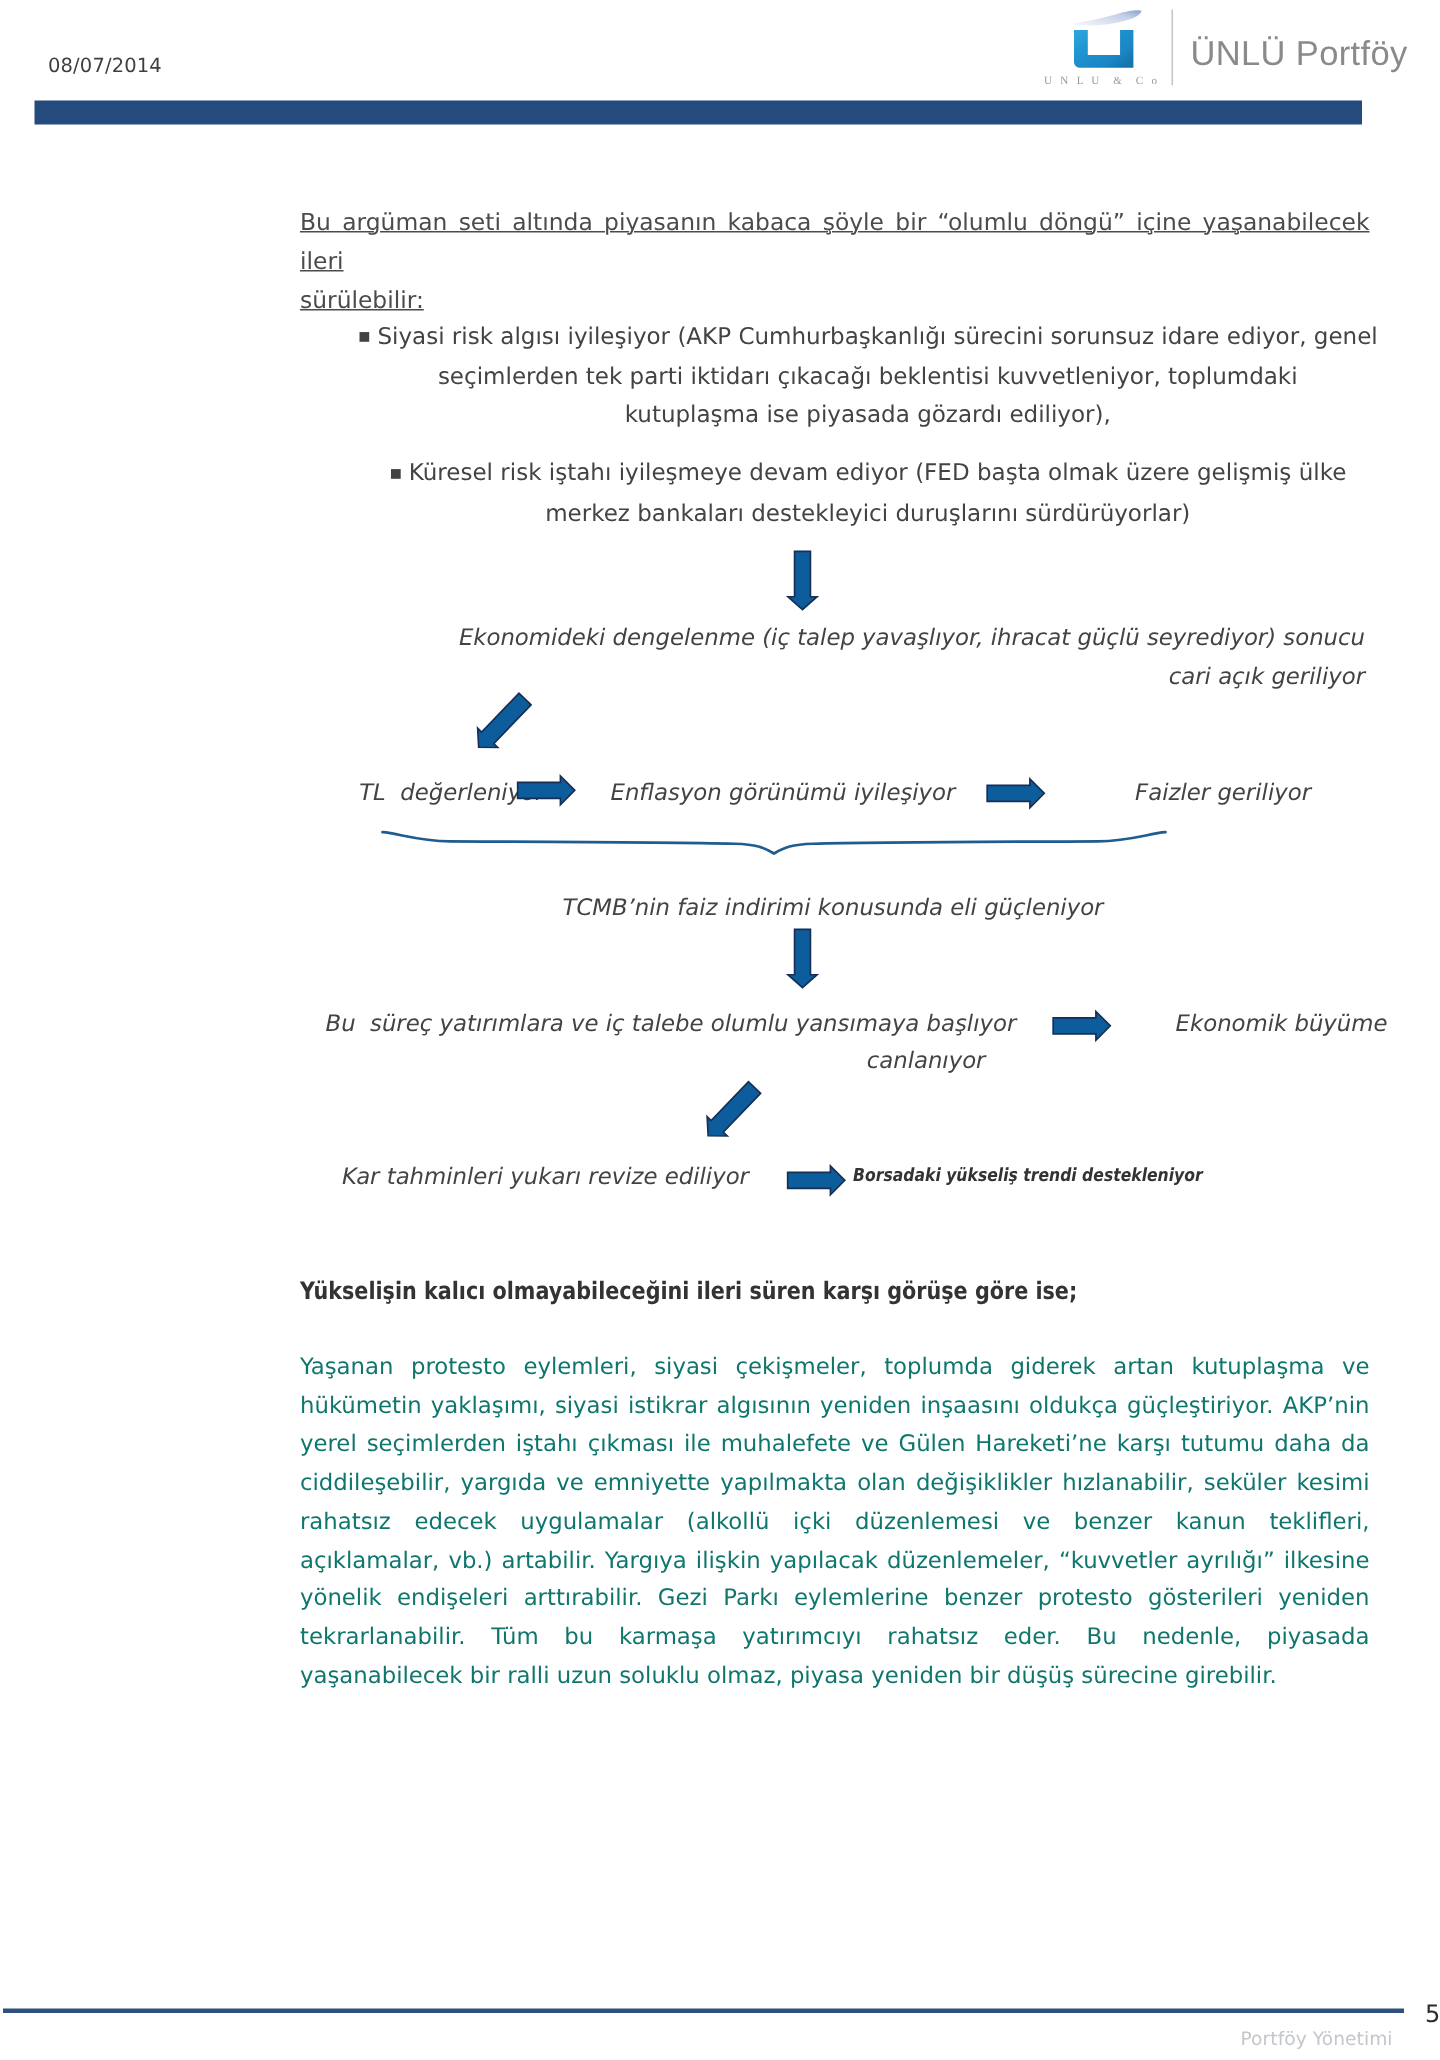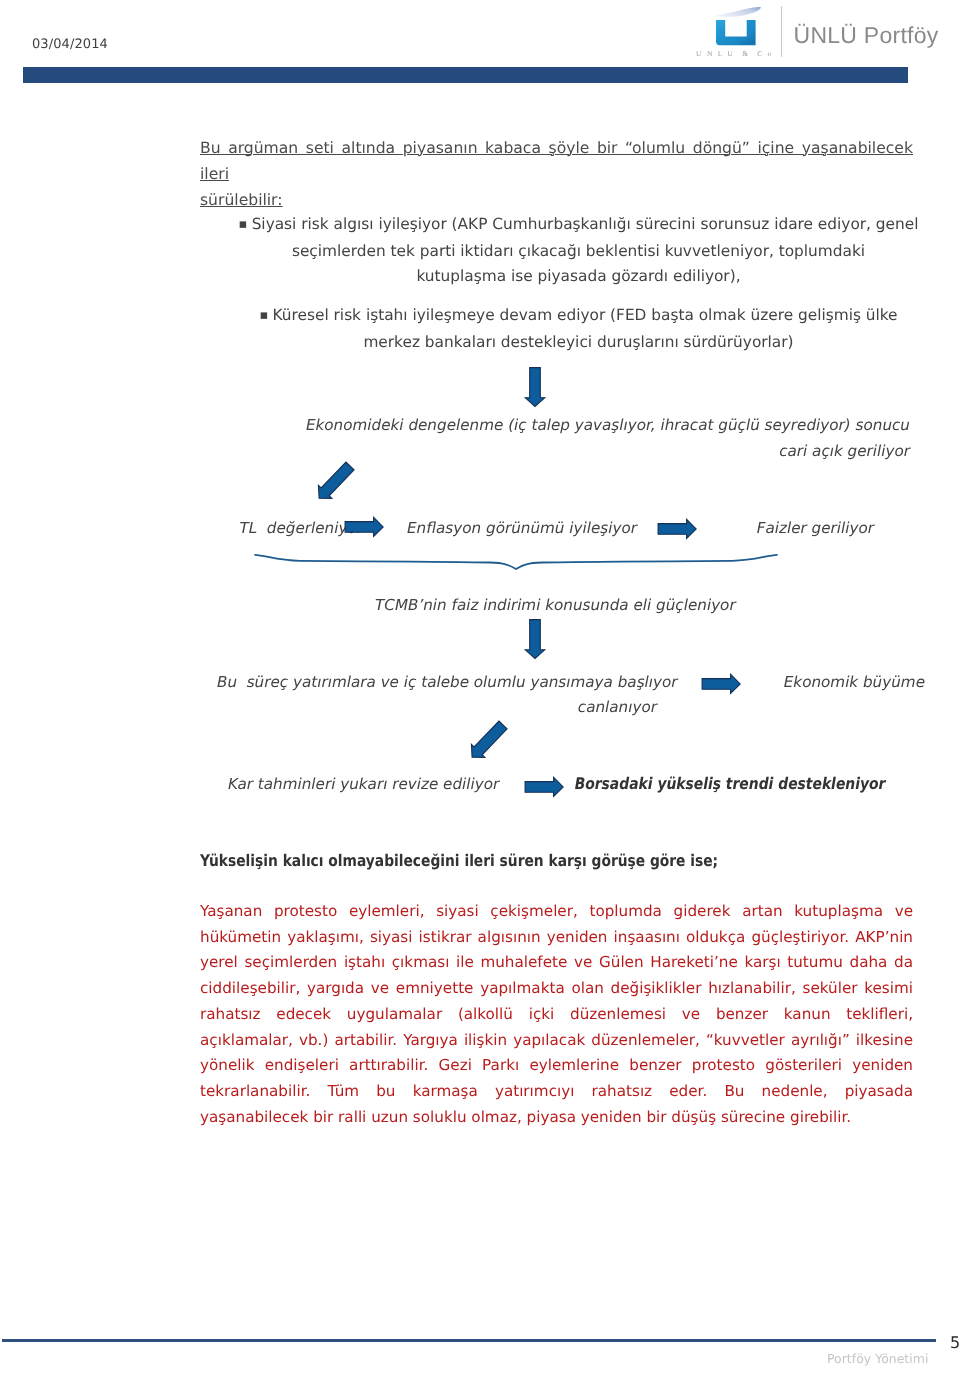--- a/index.html
+++ b/index.html
@@ -33,39 +33,39 @@
   .intro{position:absolute;left:200px;top:134.5px;width:713px;font-size:15.6px;
          color:#4b4b4b;line-height:26px;
          text-decoration:underline;text-decoration-thickness:1.2px;text-underline-offset:1.4px;}
 
   .blist{position:absolute;left:222px;top:210px;width:713px;font-size:15.35px;color:#434343;}
   .bullet{text-align:center;line-height:24.9px;margin:2px;}
   .bullet + .bullet{margin-top:14px;}
   .sq{font-size:13px;position:relative;top:-1px;letter-spacing:-0.6px;}
 
   .fnode{position:absolute;font-size:15.2px;color:#434343;line-height:25.9px;text-align:right;white-space:pre;font-style:italic;}
-  .fnode.bold{font-weight:bold;font-size:16px;color:#333;}
+  .fnode.bold{font-weight:bold;font-size:12px;color:#333;}
   .fnode.bold > span,.sx{display:inline-block;transform:scaleX(.868);transform-origin:center center;}
   .arrow{position:absolute;}
   .arrow path{fill:#0d5c9c;stroke:#152f57;stroke-width:1.1;}
   .brace{position:absolute;}
   .arrow.diag{transform-origin:12px 23px;}
   .brace path{stroke:#1f5c8f;}
 
   .chead{position:absolute;left:200px;top:851px;font-size:16px;color:#333;font-weight:bold;white-space:nowrap;}
   .chead > span{display:inline-block;transform:scaleX(.863);transform-origin:left center;}
-  .para{position:absolute;left:200px;top:899px;width:713px;font-size:15.2px;color:#b91c1c;
+  .para{position:absolute;left:200px;top:899px;width:713px;font-size:15.2px;color:#0f766e;
         line-height:25.7px;}
 </style>
 </head>
 <body>
 
 <div class="page">
 
-  <div class="date">03/04/2014</div>
+  <div class="date">08/07/2014</div>
   <div class="headerbar"></div>
   <div class="logo-wrap">
     <svg width="226" height="62" viewBox="0 0 226 62">
       <defs>
         <linearGradient id="ugrad" x1="0.05" y1="0" x2="0.95" y2="0.85">
           <stop offset="0" stop-color="#2ca6dd"></stop>
           <stop offset="0.4" stop-color="#1d93cf"></stop>
           <stop offset="0.78" stop-color="#1b86c4"></stop>
           <stop offset="1" stop-color="#1475b0"></stop>
         </linearGradient>

